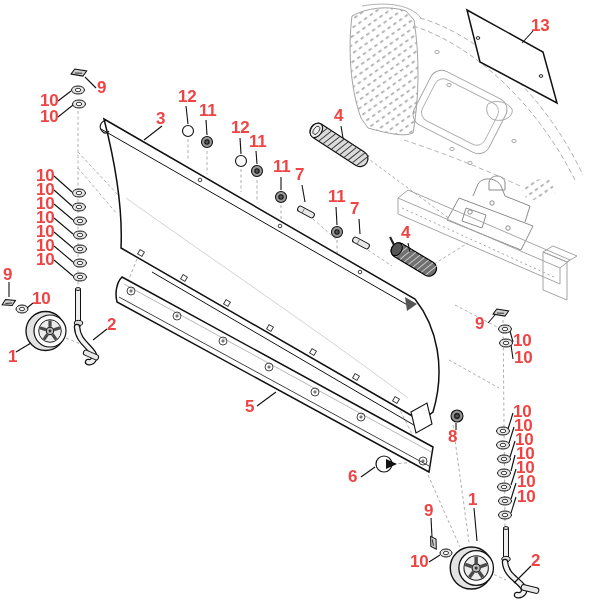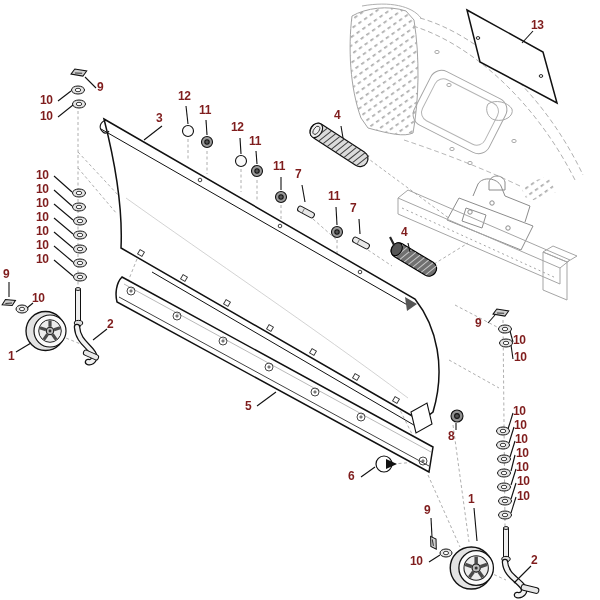--- a/index.html
+++ b/index.html
@@ -1,19 +1,19 @@
 <!DOCTYPE html>
 <html><head>
 <meta charset="utf-8">
 <style>
   html,body{margin:0;padding:0;background:#fff;}
   #stage{position:relative;width:600px;height:600px;background:#ffffff;overflow:hidden;
          font-family:"Liberation Sans", sans-serif;}
   #art{position:absolute;left:0;top:0;}
-  .callout{position:absolute;font-weight:bold;font-size:12px;line-height:13px;color:#7f1d1d;
+  .callout{position:absolute;font-weight:bold;font-size:17px;line-height:13px;color:#ef4444;
            letter-spacing:-0.3px;white-space:nowrap;}
 </style>
 </head>
 <body>
 
 <div id="stage">
 
 <svg id="art" width="600" height="600" viewBox="0 0 600 600">
   <defs>
     <pattern id="perf" width="7" height="7" patternUnits="userSpaceOnUse" patternTransform="rotate(-35)">

